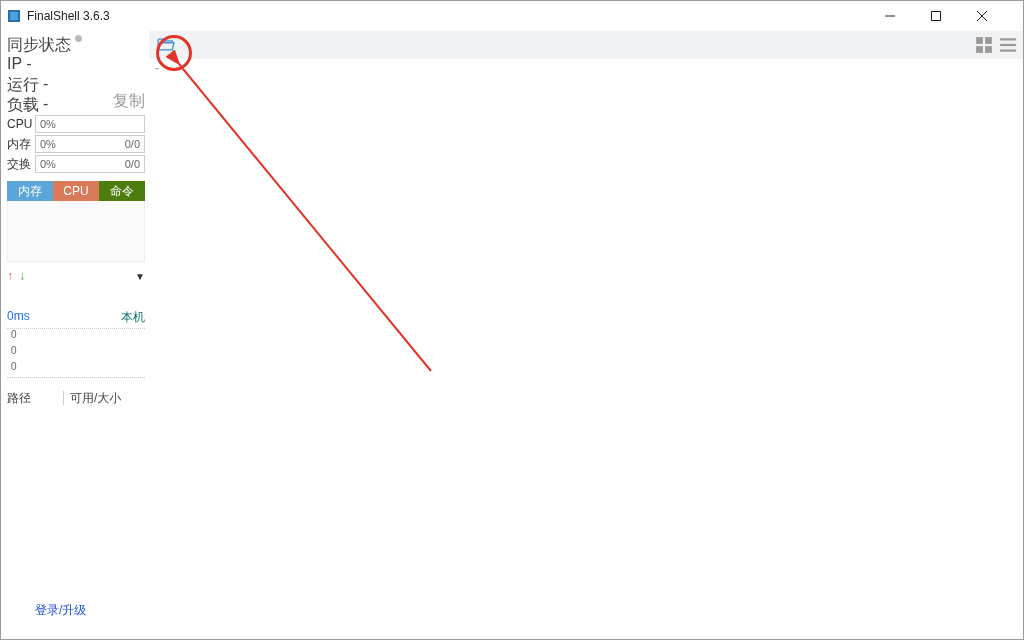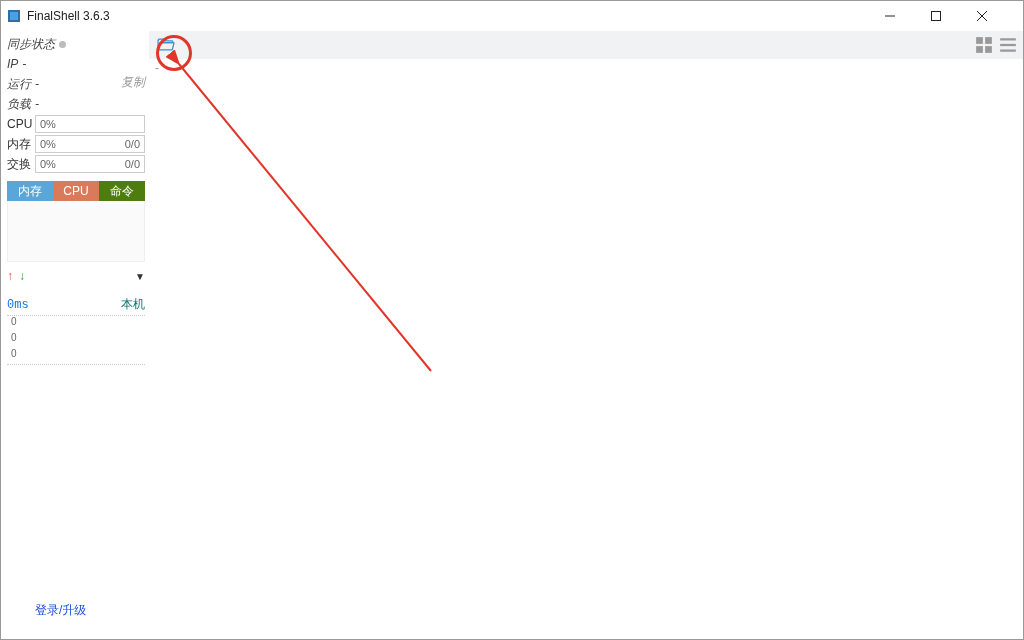--- a/index.html
+++ b/index.html
@@ -17,21 +17,21 @@
   .main{flex:1;display:flex;flex-direction:column;min-width:0;position:relative;}
   
   .toolbar{height:28px;background:#f1f2f3;display:flex;align-items:center;padding:0 6px;gap:8px;position:relative;}
   .toolbar .folder-btn{width:22px;height:22px;display:flex;align-items:center;justify-content:center;}
   .toolbar .right{margin-left:auto;display:flex;gap:6px;align-items:center;}
   .iconbtn{width:18px;height:18px;display:flex;align-items:center;justify-content:center;color:#888;}
   
   .anno-circle{position:absolute;width:30px;height:30px;border:3px solid #e2352a;border-radius:50%;left:155px;top:34px;pointer-events:none;z-index:5;}
   .anno-line{position:absolute;pointer-events:none;z-index:4;}
   
-  .row{display:flex;align-items:center;height:18px;margin-bottom:2px;font-size:12px;color:#444;white-space:nowrap;font-style:italic;}
+  .row{display:flex;align-items:flex-start;height:18px;margin-bottom:2px;font-size:16px;color:#444;white-space:nowrap;}
   .row .lbl{flex:0 0 auto;}
   .row .val{margin-left:4px;}
   .row .right{margin-left:auto;color:#999;}
   .sync-dot{width:7px;height:7px;border-radius:50%;background:#bbb;display:inline-block;margin-left:4px;vertical-align:middle;}
   .meter-row{display:flex;align-items:center;height:18px;margin-bottom:2px;}
   .meter-row .lbl{width:28px;}
   .meter{flex:1;height:16px;border:1px solid #ccc;background:#fff;position:relative;padding:0 4px;display:flex;align-items:center;justify-content:space-between;font-size:11px;color:#666;}
   
   .tabs{display:flex;margin-top:6px;}
   .tab{flex:1;height:20px;display:flex;align-items:center;justify-content:center;font-size:12px;color:#fff;cursor:pointer;}
@@ -40,21 +40,21 @@
   .tab.cmd{background:#4d7c0f;}
   .tabpanel{height:60px;background:#fafafa;border:1px solid #eee;border-top:none;margin-bottom:6px;}
   
   .net-head{display:flex;align-items:center;height:16px;gap:6px;}
   .arrow-up{color:#d9534f;font-size:12px;}
   .arrow-down{color:#3a9c3a;font-size:12px;}
   .caret-down{margin-left:auto;font-size:10px;}
   .graphbox{height:48px;border:1px dotted #ccc;border-left:none;border-right:none;position:relative;margin-top:2px;}
   .graphbox .yt{position:absolute;left:2px;font-size:10px;color:#666;}
   
-  .ping-head{display:flex;align-items:center;margin-top:12px;font-family:Liberation Mono, monospace;}
+  .ping-head{display:flex;margin-top:25px;}
   .ping-head .ms{color:#1a73e8;}
   .ping-head .host{margin-left:auto;color:#0f766e;}
   .pinggraph{height:48px;border-top:1px dotted #ccc;border-bottom:1px dotted #ccc;position:relative;margin-top:2px;}
   .pinggraph .yt{position:absolute;left:4px;font-size:10px;color:#666;}
   
   .disk-head{display:flex;margin-top:10px;height:20px;align-items:center;color:#444;}
   .disk-head .c1{width:50px;}
   .disk-head .sep{width:1px;height:14px;background:#ccc;margin:0 6px;}
   .disk-body{flex:1;}
   .login{position:absolute;left:34px;bottom:20px;font-size:12px;color:#1d4ed8;}
@@ -151,20 +151,25 @@
       <div class="ping-head">
         <span class="ms">0ms</span>
         <span class="host">本机</span>
       </div>
       <div class="pinggraph">
         <span class="yt" style="top:0">0</span>
         <span class="yt" style="top:16px">0</span>
         <span class="yt" style="top:32px">0</span>
       </div>
 
+      <div class="disk-head">
+        <span class="c1">路径</span>
+        <span class="sep"></span>
+        <span>可用/大小</span>
+      </div>
       <div class="disk-body"></div>
 
       <div class="login">登录/升级</div>
     </div>
 
     <div class="main">
       <div class="toolbar">
         <div class="folder-btn">
           <svg viewBox="0 0 24 24" width="20" height="20">
             <path d="M3 6a1 1 0 0 1 1-1h5l2 2h8a1 1 0 0 1 1 1v1H5.5a1 1 0 0 0-.97.76L2.5 17V6z" fill="none" stroke="#3b8fd4" stroke-width="1.5"></path>

